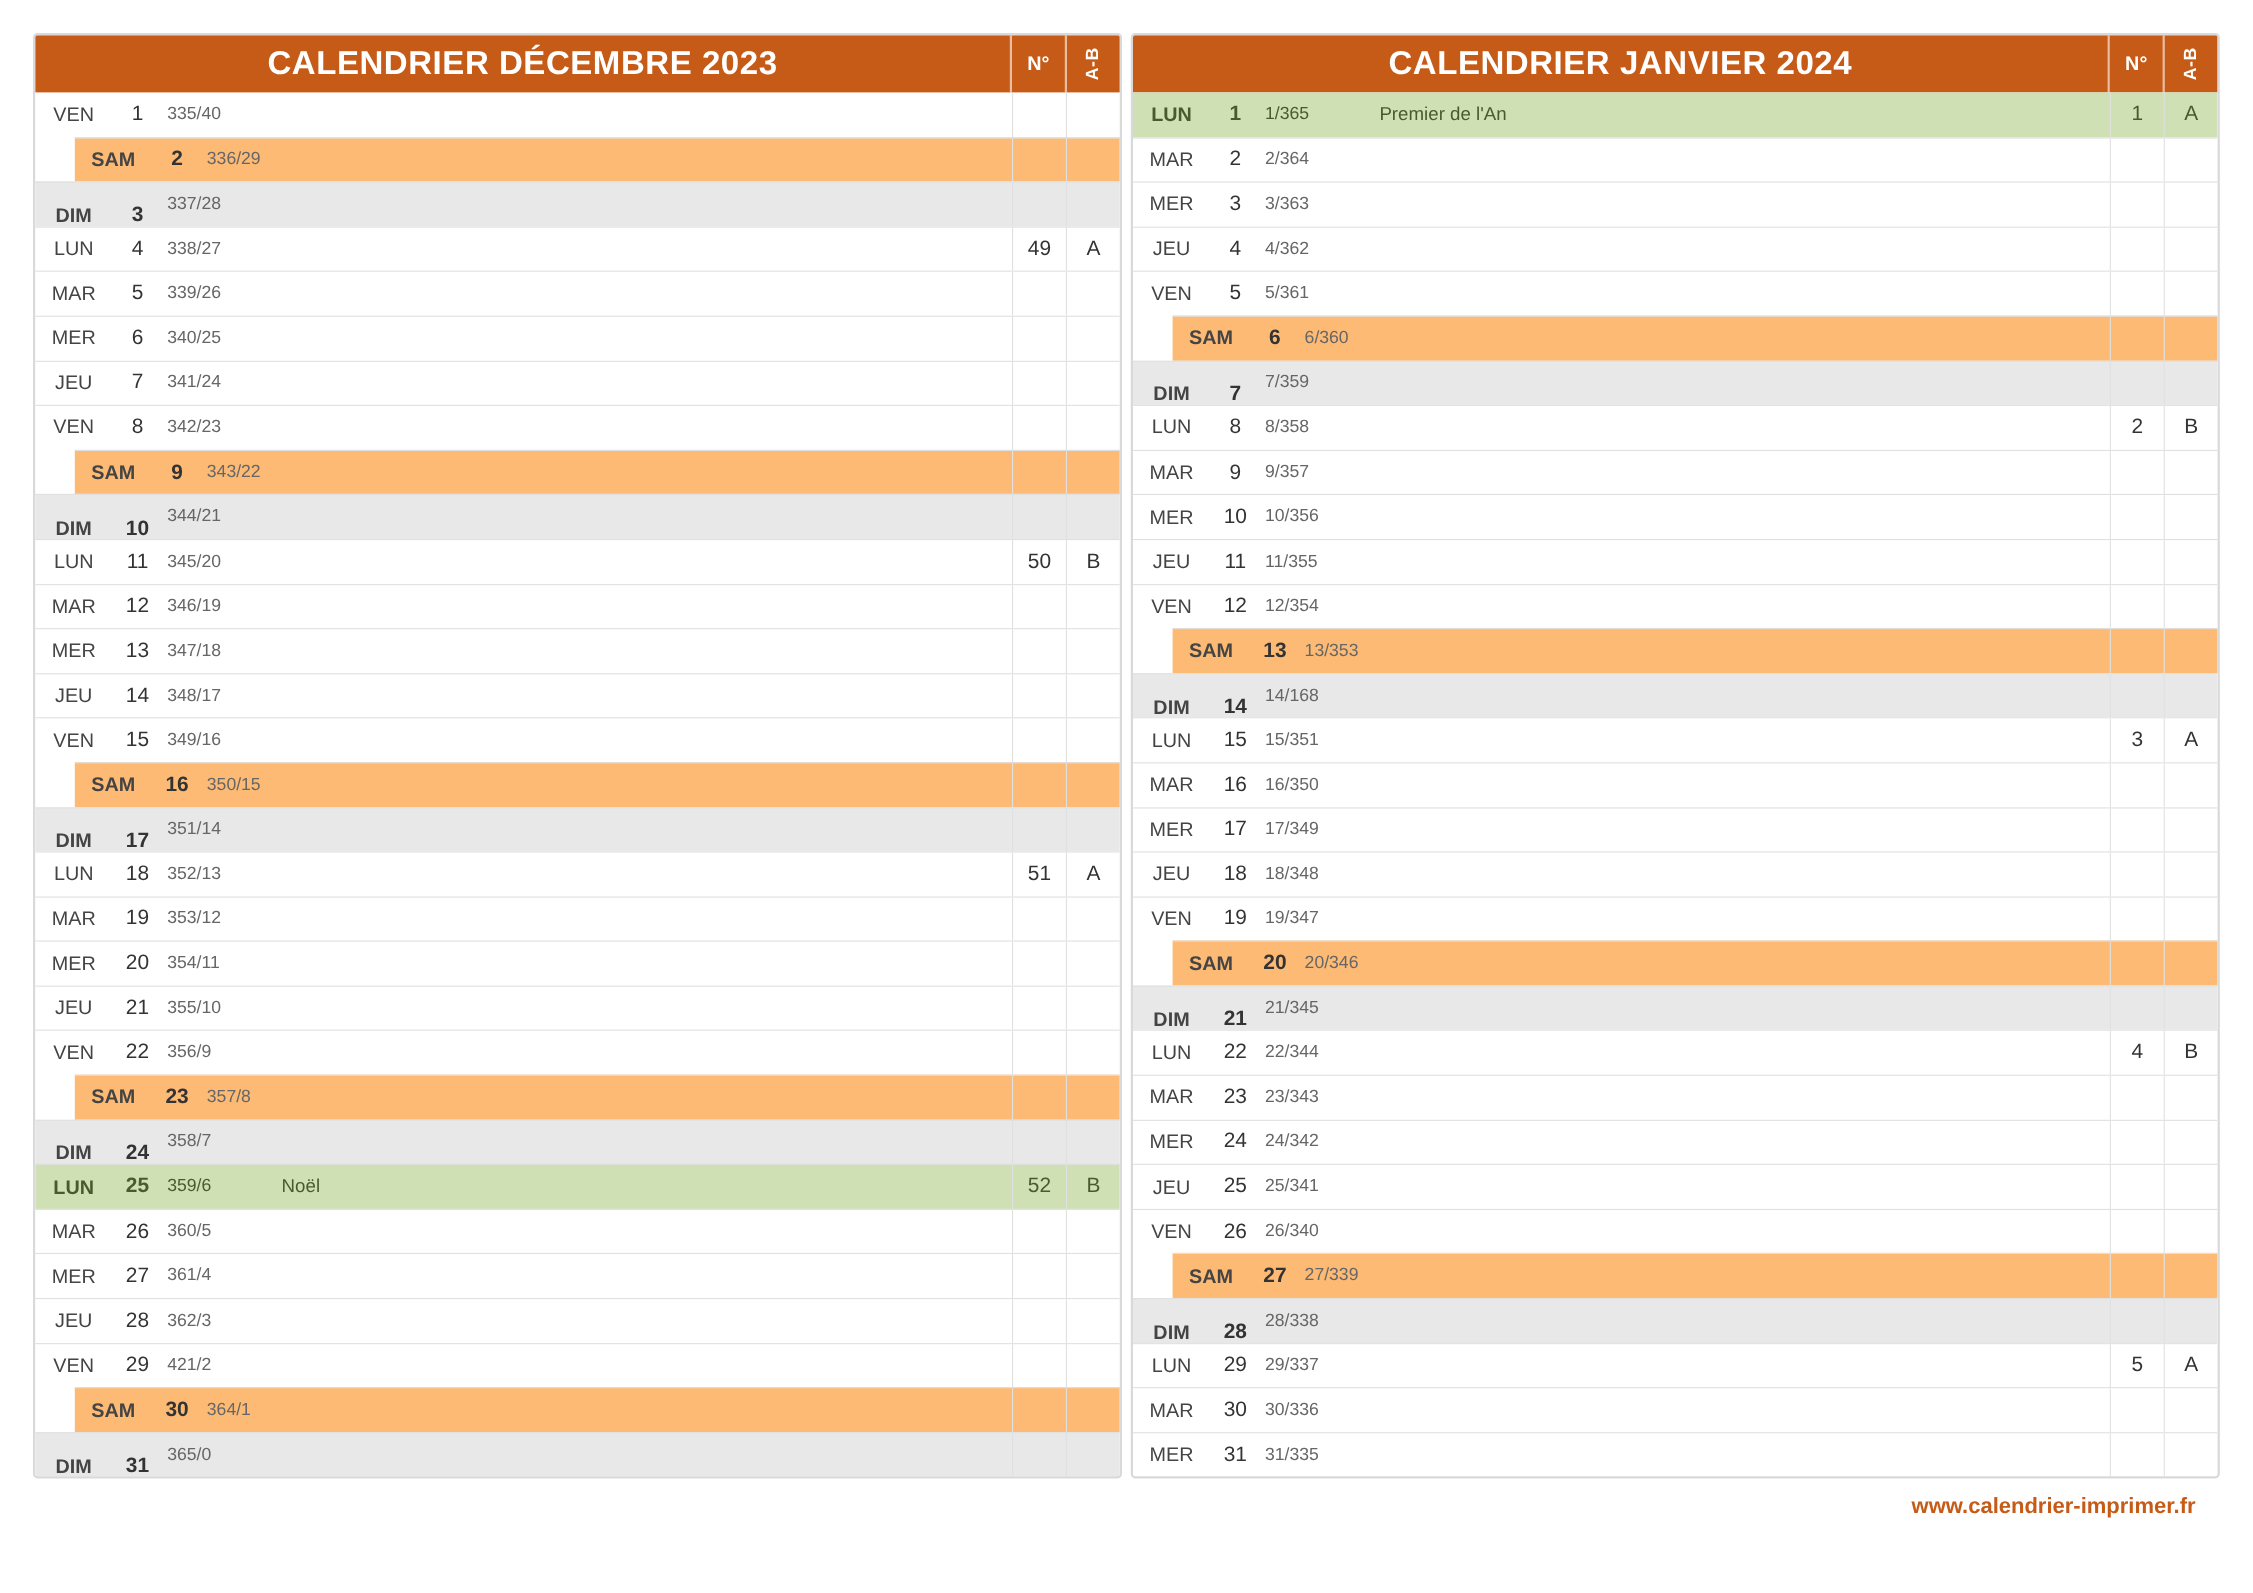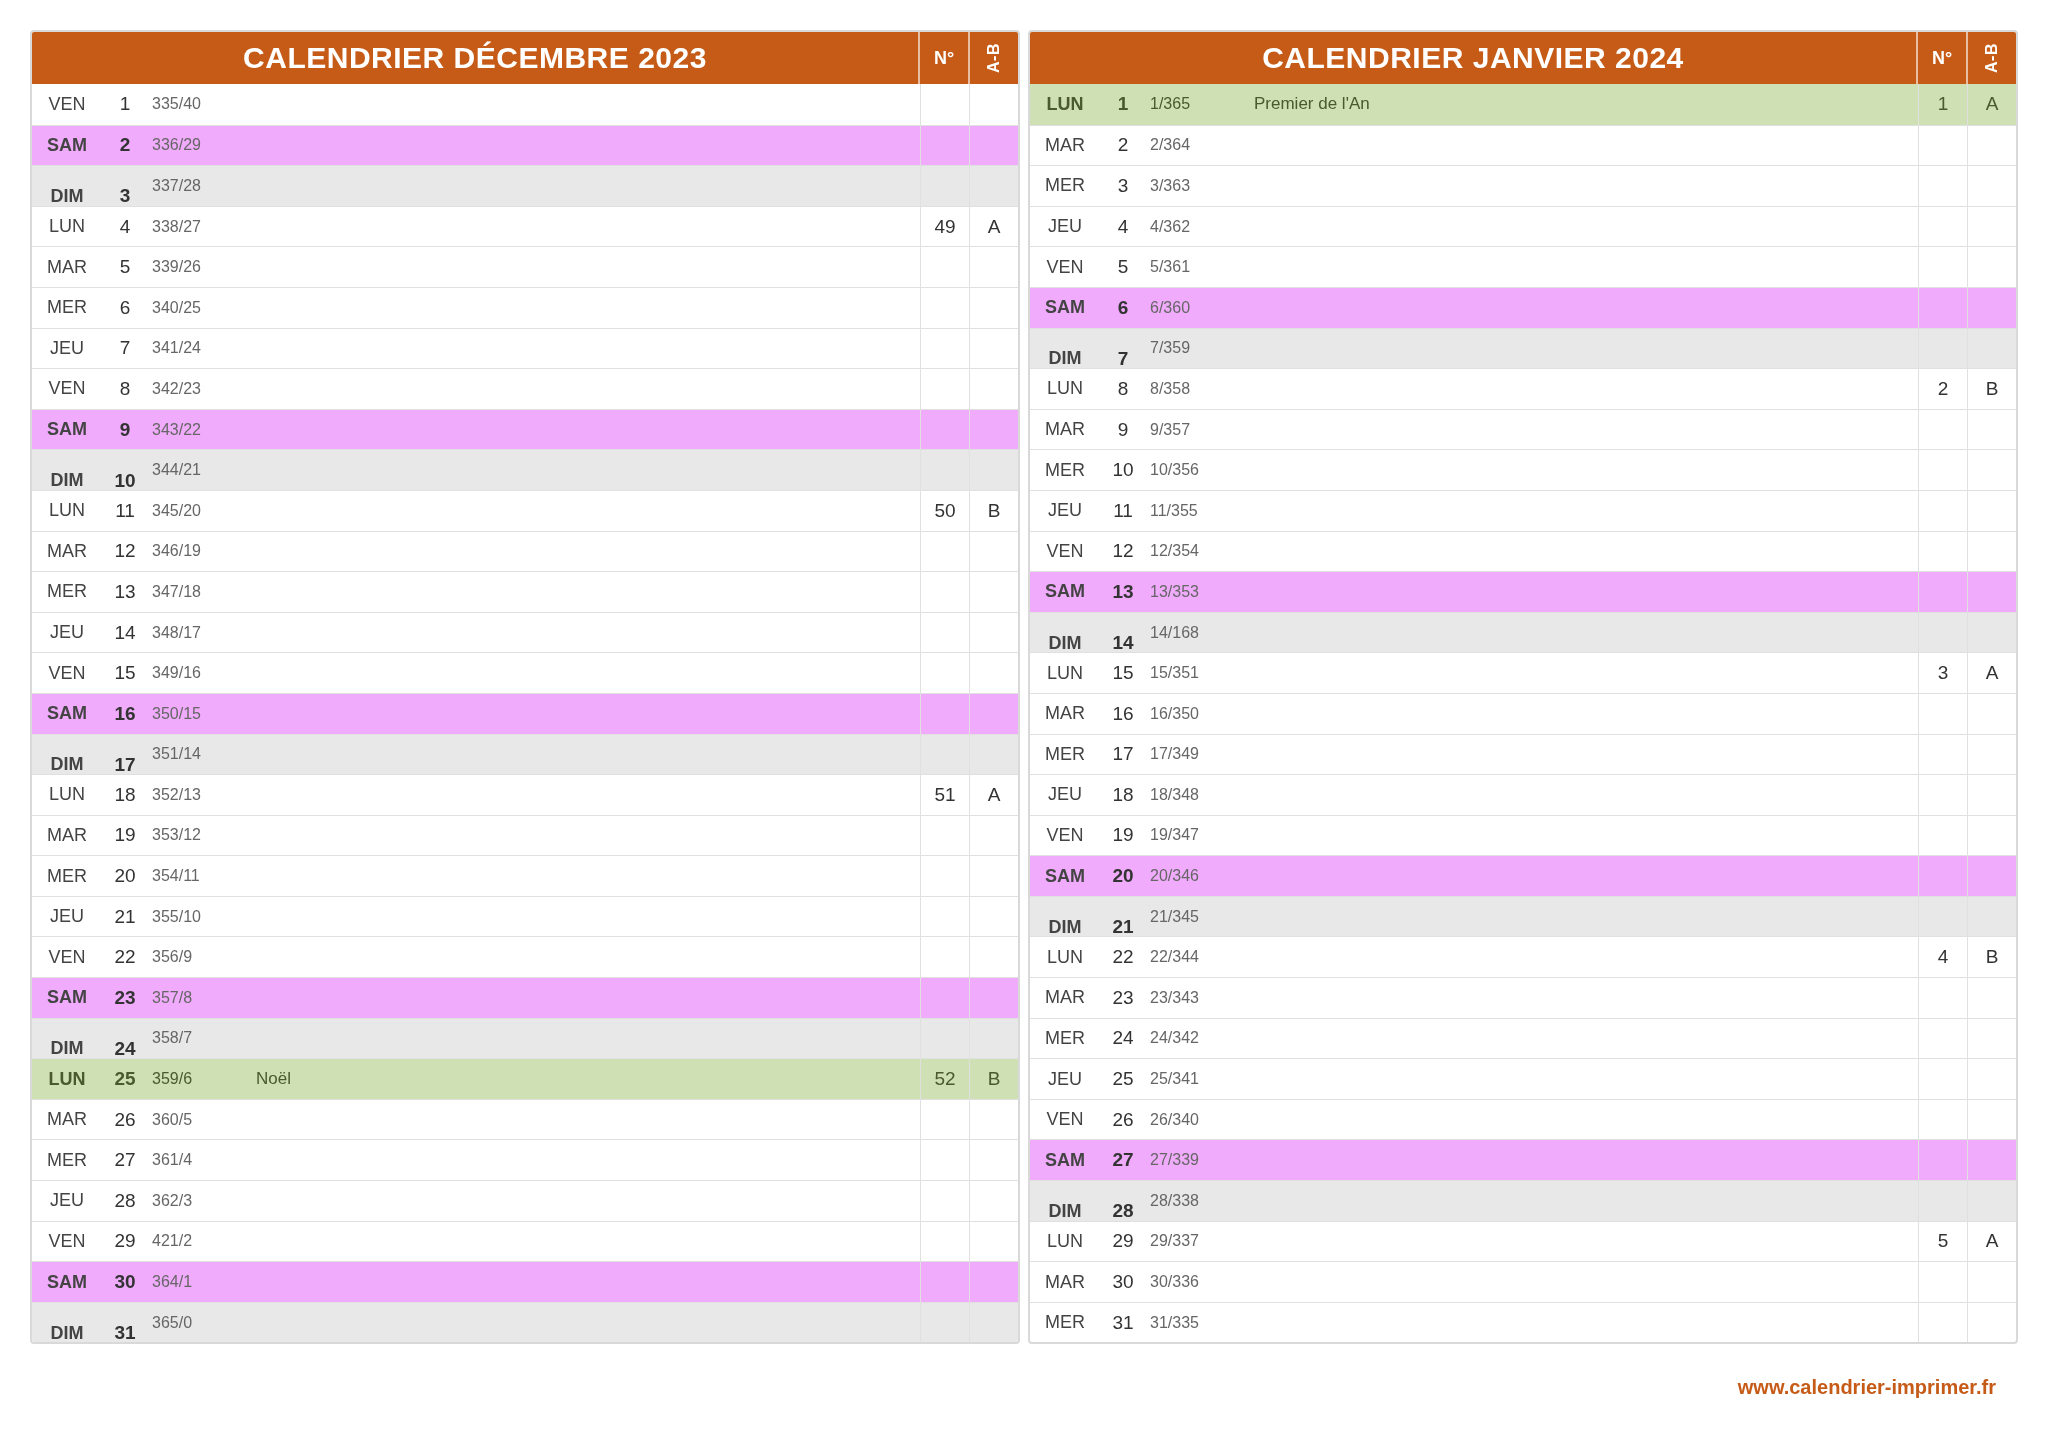--- a/index.html
+++ b/index.html
@@ -71,31 +71,31 @@
     box-sizing: border-box;
   }
   .row:first-child { border-top: 0; }
   .c-day  { width: 70px; text-align: center; font-size: 18px; color:#444; }
   .c-num  { width: 46px; text-align: center; font-size: 19px; color:#333; }
   .c-ord  { width:100px; text-align: left;   font-size: 16px; color:#666; padding-left:4px;}
   .c-note { flex: 1 1 auto; font-size: 17px; color:#555; padding-left:4px;}
   .c-wk   { width: 48px; text-align: center; font-size: 19px; color:#333; border-left:1px solid #e0e0e0; height:100%; display:flex; align-items:center; justify-content:center;}
   .c-ab   { width: 48px; text-align: center; font-size: 19px; color:#333; border-left:1px solid #e0e0e0; height:100%; display:flex; align-items:center; justify-content:center;}
 
-  .row.sat { background: #f0abfc; }
+  .row.sat { background: #fdba74; margin-left: 36px; }
   .row.sat .c-day, .row.sat .c-num { font-weight: bold; }
   .row.sun { background: #e8e8e8; }
   .row.sun .c-day, .row.sun .c-num { font-weight: bold; margin-top: 21px; }
   .row.hol { background: #cfe0b4; }
   .row.hol .c-day, .row.hol .c-num { font-weight: bold; color:#4a5a2f; }
   .row.hol .c-ord, .row.hol .c-note, .row.hol .c-wk, .row.hol .c-ab { color:#4a5a2f; }
 
   .footer {
     text-align: right;
-    padding: 32px 22px 0 0;
+    padding: 14px 22px 0 0;
     font-size: 20px;
     font-weight: bold;
     color: #c65b17;
   }
 </style>
 </head>
 <body>
 
 <div class="page">
   <div class="twocol" id="months">

